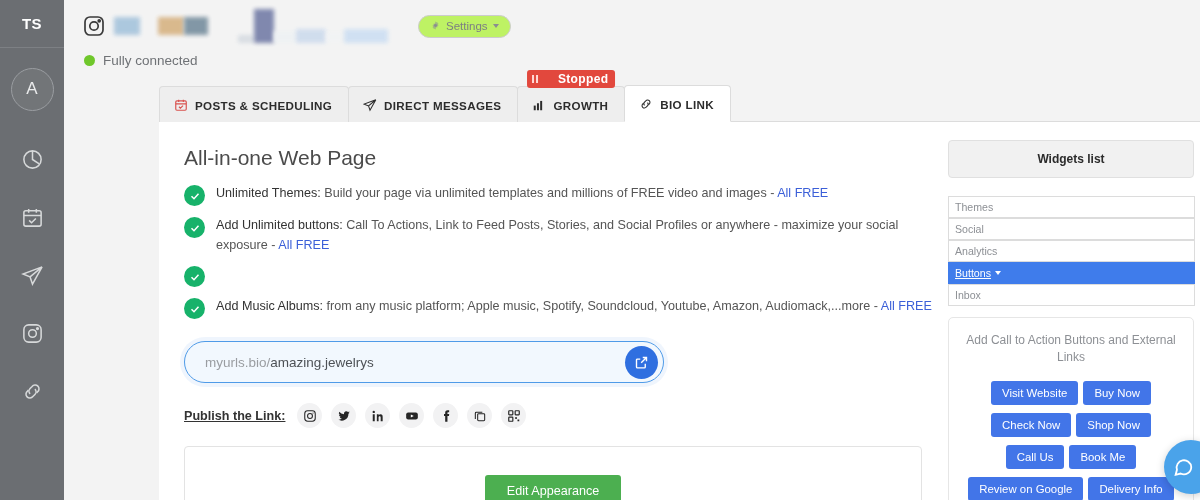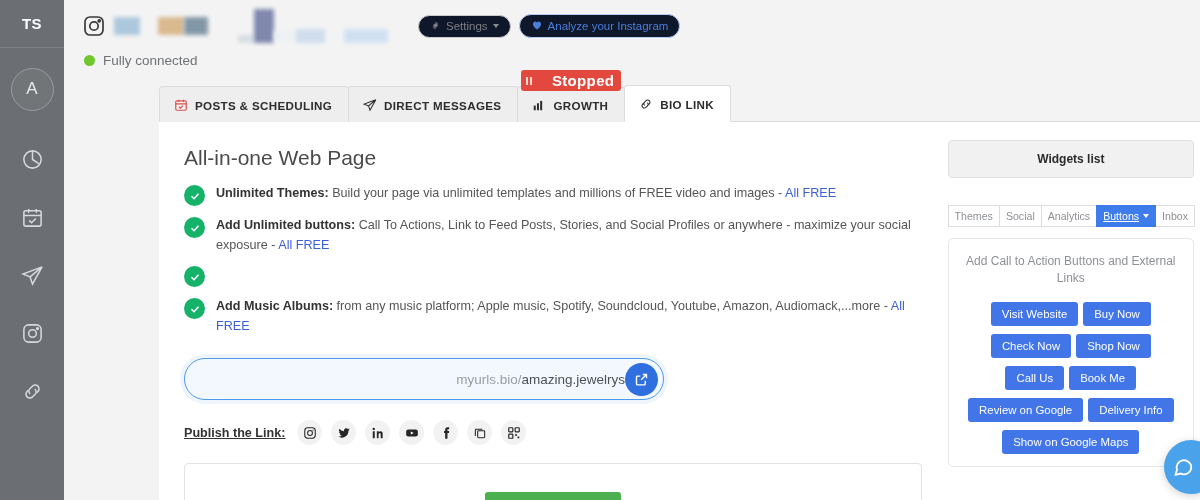--- a/index.html
+++ b/index.html
@@ -49,21 +49,21 @@
     padding: 9px 0 0 18px;
   }
   .ig-glyph { width: 24px; height: 24px; flex: 0 0 24px; }
   .ig-glyph svg { width: 24px; height: 24px; display:block; }
   .blur-group { display: flex; align-items: center; gap: 0; }
   .blurbox { filter: blur(2.2px); opacity: .95; }
   .blur-gap { width: 18px; }
   .settings-btn, .analyze-btn {
     border-radius: 14px; font-size: 11.5px;
     display: inline-flex; align-items: center; gap: 5px;
-    padding: 4px 11px; background: #0f172a; cursor: pointer; white-space: nowrap;
+    padding: 4px 11px; background: #bef264; cursor: pointer; white-space: nowrap;
   }
   .settings-btn { border: 1px solid #ccc; color: #7c7f83; }
   .analyze-btn { border: 1px solid #b6cdf5; color: #4a7fd8; }
   .caret-dn {
     width: 0; height: 0; border-left: 3.5px solid transparent;
     border-right: 3.5px solid transparent; border-top: 4px solid #8a8d91;
     display:inline-block;
   }
   .status-line {
     display: flex; align-items: center; gap: 8px;
@@ -86,21 +86,21 @@
     color: #2c2c2c; cursor: pointer;
     background: #eeeeee;
     border: 1px solid #dcdcdc; border-bottom: none;
     border-top-left-radius: 4px; border-top-right-radius: 4px;
     margin-right: -1px; position: relative; top: 1px;
   }
   .tab.active { background: #ffffff; border-bottom: 1px solid #ffffff; }
   .tab svg { width: 14px; height: 14px; display: block; }
   .tab-badge {
     position: absolute; top: -17px; left: 50%; transform: translateX(-50%);
-    background: #e2483d; color: #fff; font-size: 15px; font-weight: bold;
+    background: #e2483d; color: #fff; font-size: 12px; font-weight: bold;
     border-radius: 3px; padding: 2px 7px 2px 5px; white-space: nowrap;
     display: flex; align-items: center; gap: 20px;
   }
   .pause-ico { display: inline-flex; gap: 1.5px; }
   .pause-ico i { display:block; width: 2px; height: 8px; background: #ffd9d5; }
 
   
   .content {
     background: #fff; margin-left: 95px; height: 100%;
     display: flex; gap: 0; padding: 0;
@@ -112,32 +112,32 @@
   .feat {
     display: flex; gap: 11px; margin-bottom: 10px;
     font-size: 12.6px; line-height: 1.55; color: #555; max-width: 780px;
   }
   .check {
     flex: 0 0 21px; width: 21px; height: 21px; border-radius: 50%;
     background: #17b26a; display: flex; align-items: center; justify-content: center;
     margin-top: 1px;
   }
   .check svg { width: 12px; height: 12px; display:block; }
-  .feat b { color: #333; font-weight: bold; }
+  .feat b { color: #333; font-weight: normal; }
   .lnk { color: #3b5fd8; }
 
   
   .url-row { margin-top: 22px; }
   .url-box {
     width: 480px; height: 42px; border-radius: 21px;
     border: 1.6px solid #4f9be8; background: #f2f8fe;
     display: flex; align-items: center; padding: 0 5px 0 20px;
     box-shadow: 0 0 0 4px rgba(120,175,240,.12);
   }
-  .url-text { flex: 1 1 auto; font-size: 13.5px; color: #9a9da1; white-space: nowrap; text-align: right; }
+  .url-text { flex: 1 1 auto; font-size: 13.5px; color: #9a9da1; white-space: nowrap; }
   .url-text b { color: #4d5156; font-weight: normal; }
   .url-go {
     flex: 0 0 33px; width: 33px; height: 33px; border-radius: 50%;
     background: #2f6fe0; display: flex; align-items: center; justify-content: center;
     cursor: pointer;
   }
   .url-go svg { width: 15px; height: 15px; display: block; }
 
   
   .publish-row { display: flex; align-items: center; gap: 9px; margin-top: 20px; }
@@ -160,21 +160,21 @@
     background: #4caf50; color: #fff; font-size: 12.6px;
     border: none; border-radius: 3px; padding: 9px 22px; cursor: pointer;
   }
 
   
   .right-col { flex: 0 0 260px; padding: 18px 6px 0 8px; }
   .widgets-title {
     background: #f1f1f1; border: 1px solid #e0e0e0; border-radius: 4px;
     text-align: center; padding: 11px 0; font-size: 12px; font-weight: bold; color: #2b2b2b;
   }
-  .wtabs { display: flex; margin-top: 27px; }
+  .wtabs { display: flex; margin-top: 18px; flex-direction: column; }
   .wtab {
     flex: 0 0 auto; font-size: 10.6px; color: #8d9095;
     border: 1px solid #dcdcdc; padding: 4px 6px; margin-right: -1px;
     background: #fff; cursor: pointer; white-space: nowrap;
     display: flex; align-items: center; gap: 4px;
   }
   .wtab.active { background: #3f7ceb; color: #fff; border-color: #3f7ceb; position: relative; z-index: 2; text-decoration: underline; }
   .wtab.active .caret-dn { border-top-color: #fff; }
   .wpanel {
     margin-top: 11px; border: 1px solid #e6e6e6; border-radius: 5px;
@@ -280,28 +280,20 @@
       <span class="settings-btn" style="margin-left:22px;">
         <span>
           <svg viewBox="0 0 24 24" width="11" height="11" fill="#8a8d91">
               <circle cx="12" cy="12" r="3.2"></circle>
               <path d="M12 2.6l1.3 2.2 2.5-.5.5 2.5 2.2 1.3-1.3 2.2 1.3 2.2-2.2 1.3-.5 2.5-2.5-.5L12 21.4l-1.3-2.2-2.5.5-.5-2.5-2.2-1.3 1.3-2.2-1.3-2.2 2.2-1.3.5-2.5 2.5.5z" opacity=".55"></path>
             </svg>
         </span>
         <span>Settings</span>
         <span class="caret-dn"></span>
       </span>
-      <span class="analyze-btn">
-        <span>
-          <svg viewBox="0 0 24 24" width="12" height="12" fill="#4a7fd8">
-              <path d="M12 21s-8-5-8-10.5A4.5 4.5 0 0 1 12 7a4.5 4.5 0 0 1 8 3.5C20 16 12 21 12 21z"></path>
-            </svg>
-        </span>
-        <span>Analyze your Instagram</span>
-      </span>
     </div>
 
     <div class="status-line">
       <span class="dot-green"></span>
       <span>Fully connected</span>
     </div>
 
     <div class="tabbar">
       <div class="tab">
         <span>

